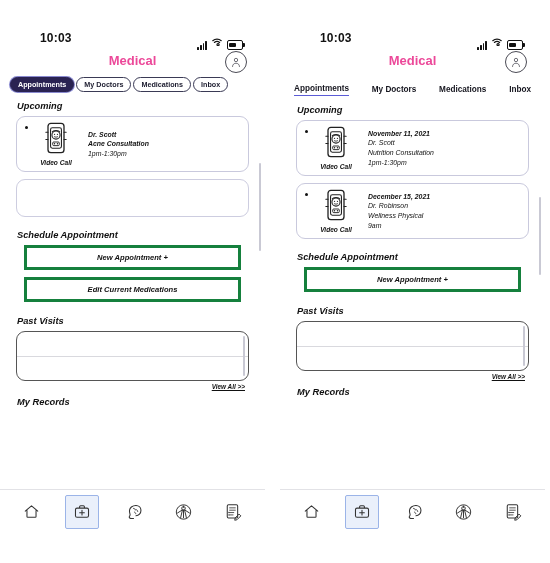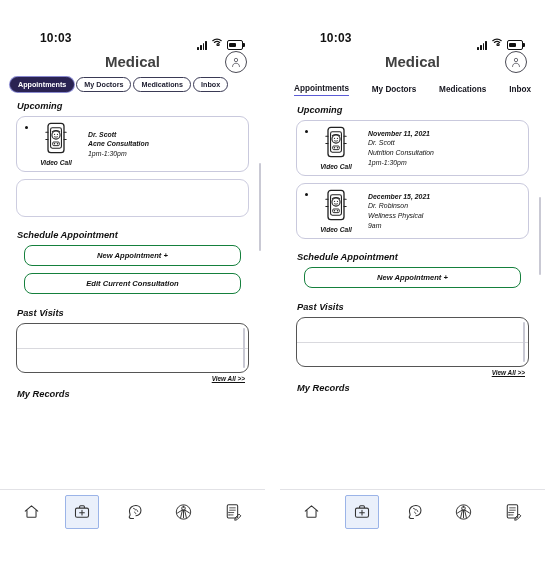--- a/index.html
+++ b/index.html
@@ -26,21 +26,21 @@
   .sig i:nth-child(1){height:3px;}
   .sig i:nth-child(2){height:5px;}
   .sig i:nth-child(3){height:7px;}
   .sig i:nth-child(4){height:9px;}
   .batt{width:14px;height:8px;border:1.2px solid #111;border-radius:2px;position:relative;display:flex;align-items:center;}
   .batt::after{content:"";position:absolute;right:-3px;top:2px;width:1.6px;height:3.5px;background:#111;border-radius:0 1px 1px 0;}
   .batt i{display:block;height:4.4px;width:7px;background:#111;margin-left:1px;border-radius:1px;}
 
   
   .apphead{position:relative;height:26px;}
-  .apptitle{position:absolute;left:0;right:0;top:3px;text-align:center;font-size:15px;font-weight:bold;color:#404040;}
+  .apptitle{position:absolute;left:0;right:0;top:3px;text-align:center;font-size:13px;font-weight:bold;color:#ec4899;}
   .avatar{position:absolute;right:18px;top:1px;width:20px;height:20px;border:1.2px solid #4b4b55;border-radius:50%;display:flex;align-items:center;justify-content:center;}
   .avatar svg{display:block;}
 
   
   .tabs-pill{display:flex;align-items:center;gap:2px;padding:0 10px;height:16px;}
   .pill{flex:0 0 auto;height:13px;line-height:13px;border:1px solid #3a3a55;border-radius:8px;
         font-size:7.2px;font-weight:bold;color:#1b1b2e;padding:0 7px;text-align:center;background:#fff;white-space:nowrap;}
   .pill.active{background:#2a2352;border-color:#2a2352;color:#fff;box-shadow:0 0 0 1px #8a8ad0;}
 
   
@@ -58,21 +58,21 @@
   .card{border:1px solid #c9c9dd;border-radius:9px;background:#fff;position:relative;display:flex;align-items:center;padding:5px 6px;box-sizing:border-box;}
   .bullet{width:3px;height:3px;border-radius:50%;background:#111;position:absolute;left:8px;top:9px;}
   .vcwrap{width:52px;flex:0 0 52px;display:flex;flex-direction:column;align-items:center;margin-left:7px;}
   .vclabel{font-size:6.6px;font-weight:bold;color:#111;margin-top:1px;}
   .cinfo{flex:1;padding-left:6px;}
   .cinfo div{font-size:6.9px;color:#111;line-height:1.38;}
   .cinfo .bold{font-weight:bold;}
   .emptycard{border:1px solid #cdcde0;border-radius:9px;height:36px;background:#fff;}
 
   
-  .btn{border:1px solid #15803d;border-radius:8px;height:19px;display:flex;align-items:center;justify-content:center;
+  .btn{border:3px solid #15803d;border-radius:0;height:19px;display:flex;align-items:center;justify-content:center;
        font-size:7.6px;font-weight:bold;color:#111;background:#fff;margin:0 8px;}
 
   
   .pvbox{border:1px solid #555;border-radius:9px;height:48px;background:#fff;position:relative;overflow:hidden;}
   .pvline{position:absolute;left:0;right:0;top:50%;height:1px;background:#d9d9de;}
   .pvscroll{position:absolute;right:3px;top:4px;bottom:4px;width:2.4px;background:#c9c9d4;border-radius:2px;}
   .viewall{text-align:right;font-size:6.4px;font-weight:bold;color:#111;text-decoration:underline;margin-top:2px;padding-right:4px;}
 
   
   .bottomnav{position:absolute;left:0;right:0;bottom:0;height:44px;border-top:1px solid #e2e2e6;
@@ -140,21 +140,21 @@
           </div>
           <div class="cinfo">
             <div class="bold">Dr. Scott</div>
             <div class="bold">Acne Consultation</div>
             <div>1pm-1:30pm</div>
           </div>
         </div>
         <div class="emptycard"></div>
         <div class="sectitle" style="margin-top: 13px;">Schedule Appointment</div>
         <div class="btn" style="margin-bottom: 7px;">New Appointment  +</div>
-        <div class="btn" style="margin-bottom: 7px;">Edit Current Consultation</div>
+        <div class="btn" style="margin-bottom: 7px;">Edit Current Medications</div>
         <div class="sectitle" style="margin-top: 14px;">Past Visits</div>
         <div class="pvbox">
           <div class="pvline"></div>
           <div class="pvscroll"></div>
         </div>
         <div class="viewall">View All &gt;&gt;</div>
         <div class="sectitle" style="margin-top: 7px;">My Records</div>
         <div class="scrolltrack" style="top: 62px; height: 88px;"></div>
       </div>
       <div class="bottomnav">

